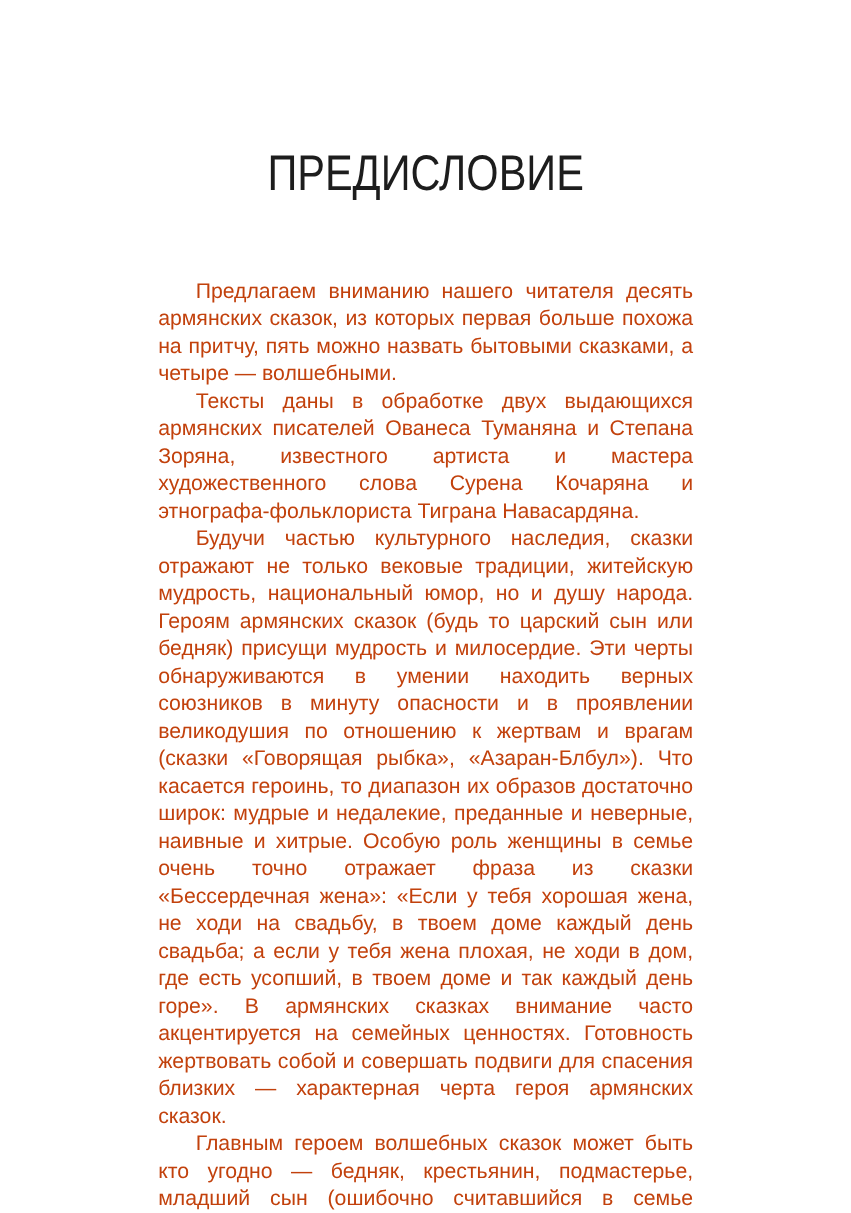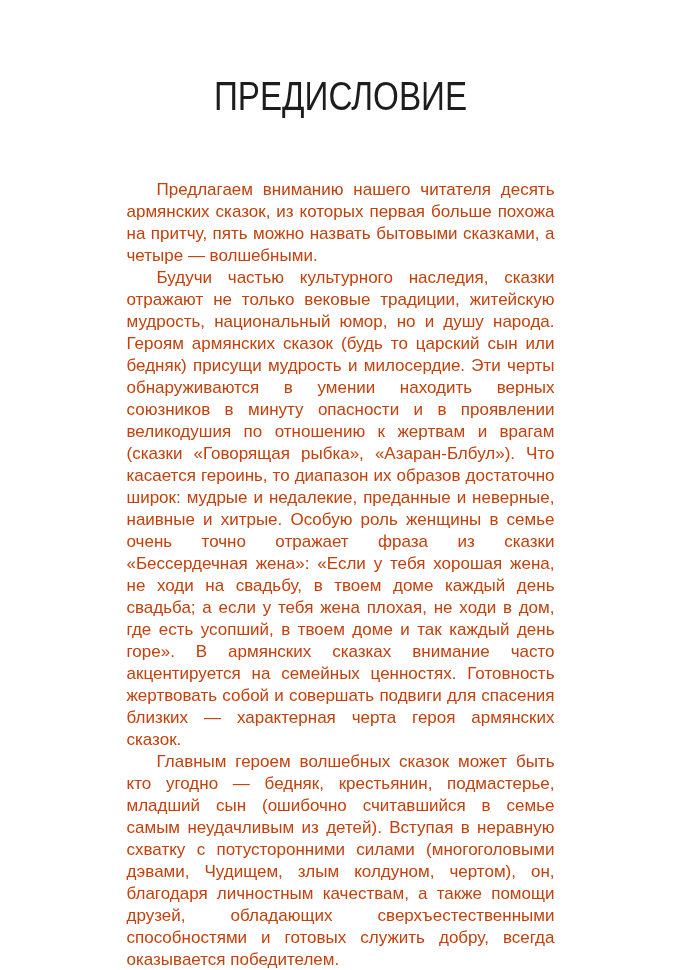--- a/index.html
+++ b/index.html
@@ -8,21 +8,21 @@
     background: #ffffff;
   }
   .page {
     position: relative;
     width: 554px;
     height: 970px;
     margin: 0 auto;
     background: #ffffff;
     overflow: hidden;
     box-sizing: border-box;
-    padding: 73px 63px 0 63px;
+    padding: 116px 63px 0 63px;
   }
   .page-title {
     margin: 0 0 60px 0;
     text-align: center;
     font-family: "Liberation Sans", "DejaVu Sans", sans-serif;
     font-weight: 400;
     font-size: 40px;
     line-height: 46px;
     color: #1d1d1d;
     letter-spacing: 0px;
@@ -49,16 +49,17 @@
 </style>
 </head>
 <body>
 
 <div class="page">
   <h1 class="page-title">
     <span class="title-inner">ПРЕДИСЛОВИЕ</span>
   </h1>
   <div class="body-text">
     <p>Предлагаем вниманию нашего читателя десять армянских сказок, из которых первая больше похожа на притчу, пять можно назвать бытовыми сказками, а четыре — волшебными.</p>
+    <p>Тексты даны в обработке двух выдающихся армянских писателей Ованеса Туманяна и Степана Зоряна, известного артиста и мастера художественного слова Сурена Кочаряна и этнографа-фольклориста Тиграна Навасардяна.</p>
     <p>Будучи частью культурного наследия, сказки отражают не только вековые традиции, житейскую мудрость, национальный юмор, но и душу народа. Героям армянских сказок (будь то царский сын или бедняк) присущи мудрость и милосердие. Эти черты обнаруживаются в умении находить верных союзников в минуту опасности и в проявлении великодушия по отношению к жертвам и врагам (сказки «Говорящая рыбка», «Азаран-Блбул»). Что касается героинь, то диапазон их образов достаточно широк: мудрые и недалекие, преданные и неверные, наивные и хитрые. Особую роль женщины в семье очень точно отражает фраза из сказки «Бессердечная жена»: «Если у тебя хорошая жена, не ходи на свадьбу, в твоем доме каждый день свадьба; а если у тебя жена плохая, не ходи в дом, где есть усопший, в твоем доме и так каждый день горе». В армянских сказках внимание часто акцентируется на семейных ценностях. Готовность жертвовать собой и совершать подвиги для спасения близких — характерная черта героя армянских сказок.</p>
     <p>Главным героем волшебных сказок может быть кто угодно — бедняк, крестьянин, подмастерье, младший сын (ошибочно считавшийся в семье самым неудачливым из детей). Вступая в неравную схватку с потусторонними силами (многоголовыми дэвами, Чудищем, злым колдуном, чертом), он, благодаря личностным качествам, а также помощи друзей, обладающих сверхъестественными способностями и готовых служить добру, всегда оказывается победителем.</p>
   </div>
 </div>
 
 </body></html>

